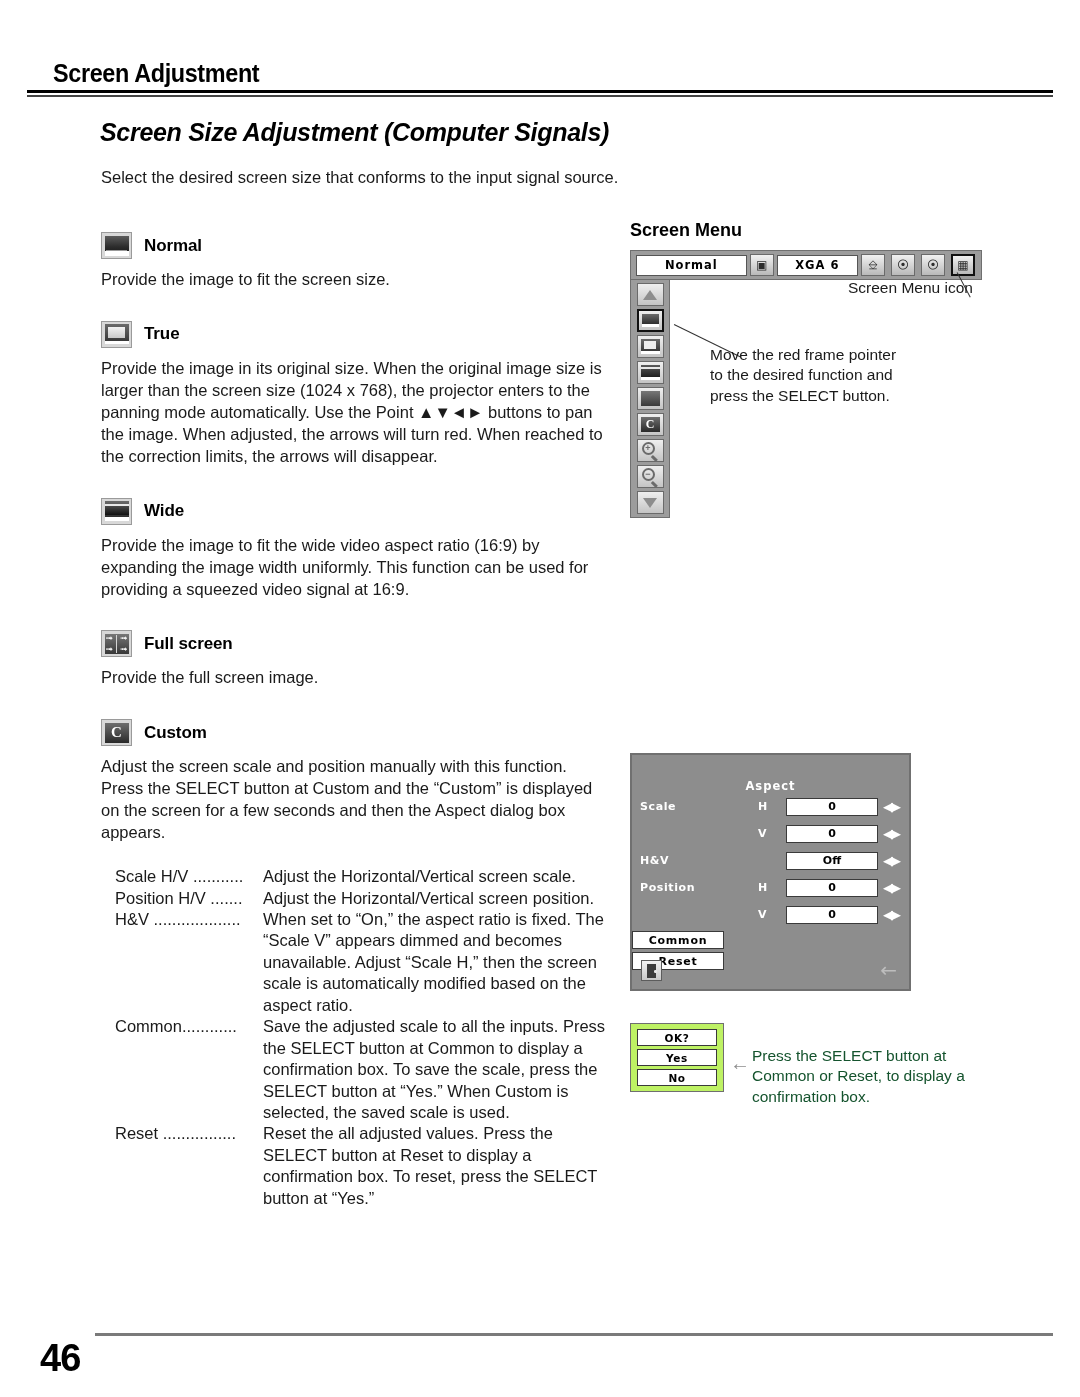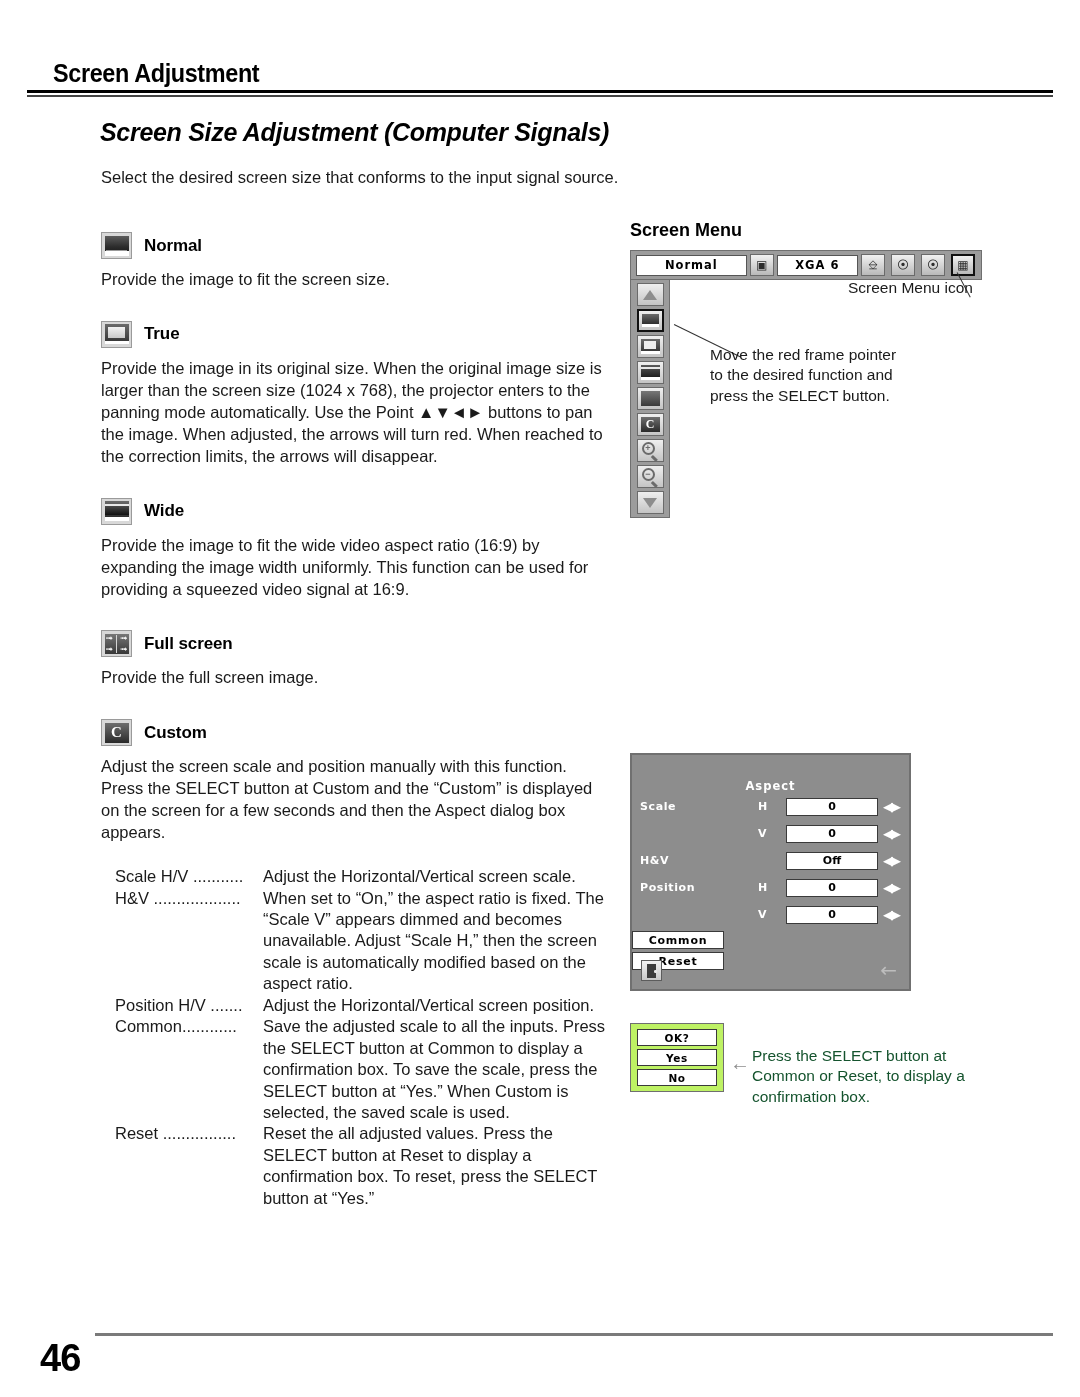--- a/index.html
+++ b/index.html
@@ -336,26 +336,26 @@
     </div>
     <div class="para" style="white-space:pre-line">Adjust the screen scale and position manually with this function.
 Press the SELECT button at Custom and the “Custom” is displayed on the screen for a few seconds and then the Aspect dialog box appears.</div>
 
     <div class="deflist">
       <div class="defrow">
         <span class="defterm">Scale H/V ...........</span>
         <span class="defdesc">Adjust the Horizontal/Vertical screen scale.</span>
       </div>
       <div class="defrow">
+        <span class="defterm">Position H/V .......</span>
+        <span class="defdesc">Adjust the Horizontal/Vertical screen position.</span>
+      </div>
+      <div class="defrow">
         <span class="defterm">H&amp;V ...................</span>
         <span class="defdesc">When set to “On,” the aspect ratio is fixed. The “Scale V” appears dimmed and becomes unavailable. Adjust “Scale H,” then the screen scale is automatically modified based on the aspect ratio.</span>
-      </div>
-      <div class="defrow">
-        <span class="defterm">Position H/V .......</span>
-        <span class="defdesc">Adjust the Horizontal/Vertical screen position.</span>
       </div>
       <div class="defrow">
         <span class="defterm">Common............</span>
         <span class="defdesc">Save the adjusted scale to all the inputs. Press the SELECT button at Common to display a confirmation box. To save the scale, press the SELECT button at “Yes.” When Custom is selected, the saved scale is used.</span>
       </div>
       <div class="defrow">
         <span class="defterm">Reset ................</span>
         <span class="defdesc">Reset the all adjusted values. Press the SELECT button at Reset to display a confirmation box. To reset, press the SELECT button at “Yes.”</span>
       </div>
     </div>

